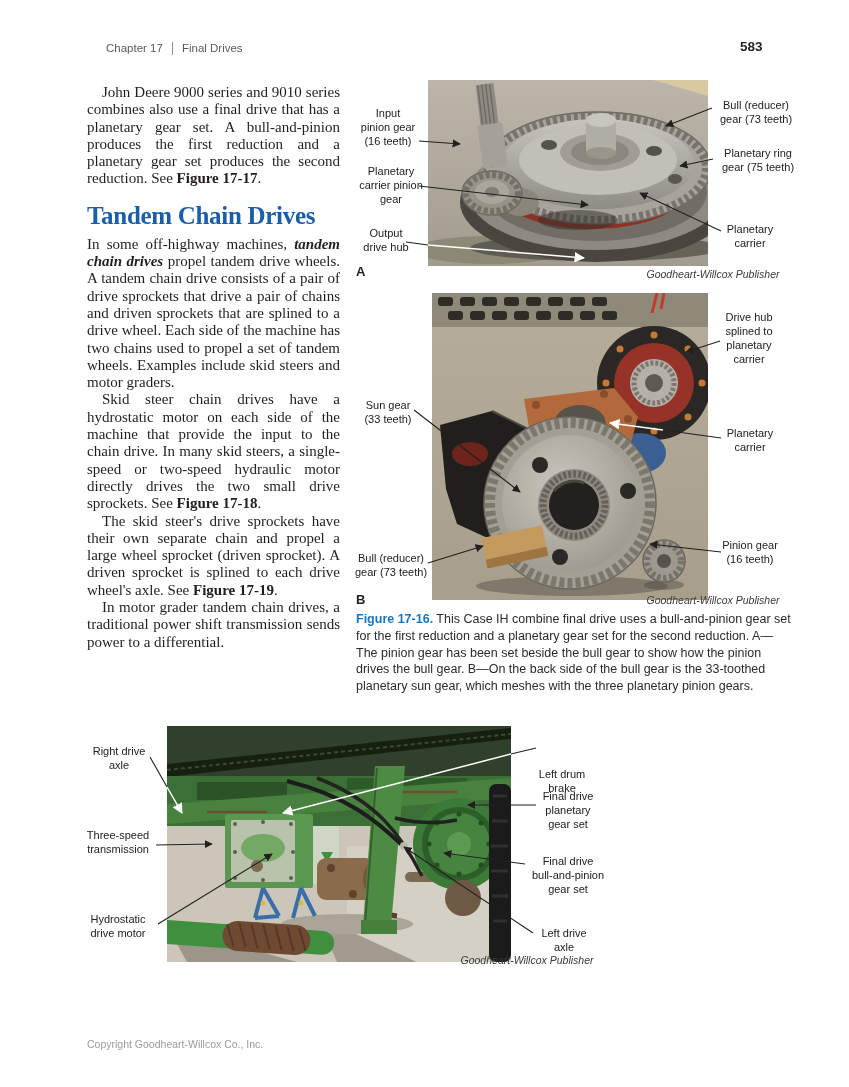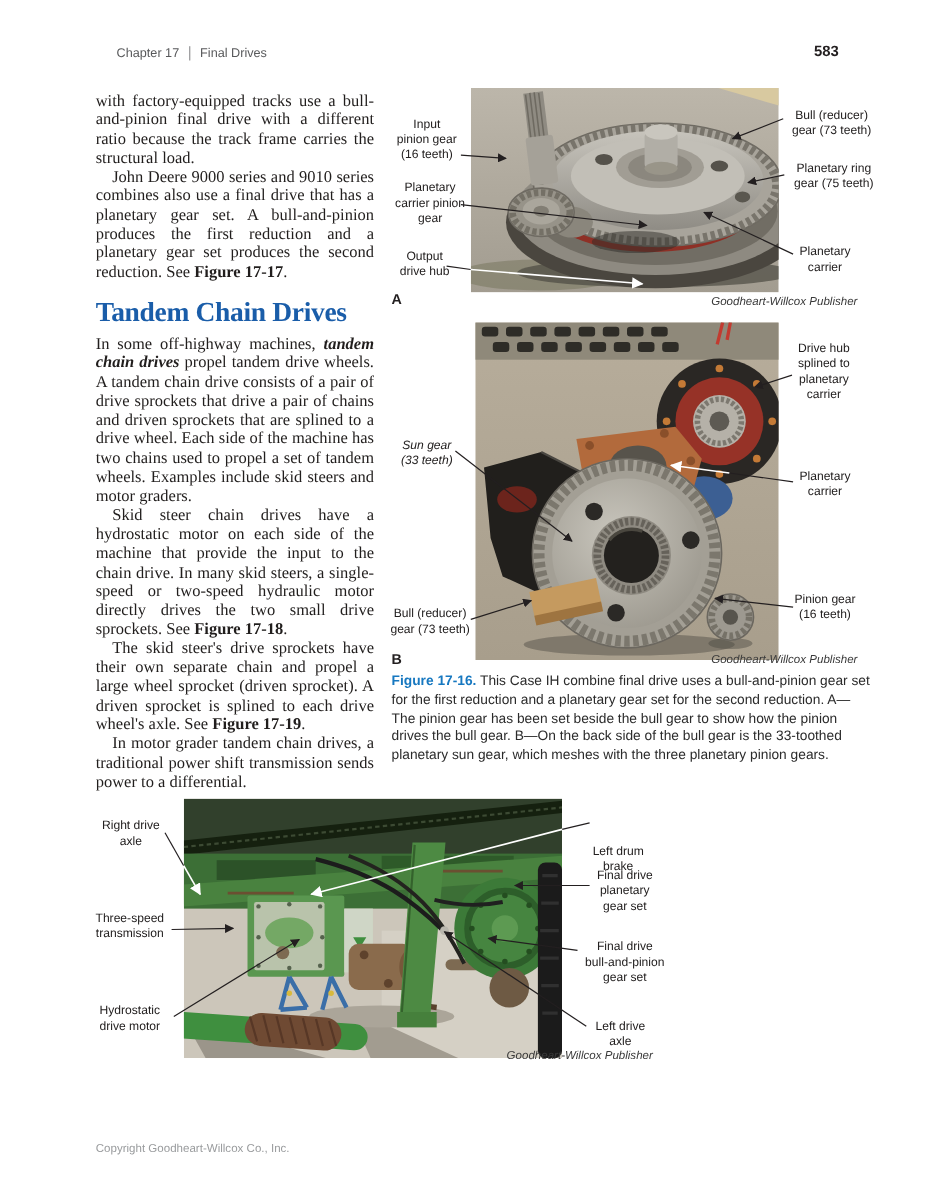--- a/index.html
+++ b/index.html
@@ -70,21 +70,20 @@
 <body>
 
 <div id="page">
 
   <div class="hdr-left">
     <span>Chapter 17</span><span class="div"></span><span>Final Drives</span>
   </div>
   <div class="hdr-right">583</div>
 
   <div class="col">
-    <p><span>with factory-equipped tracks use a bull-and-pinion final drive with a different ratio because the track frame carries the structural load.</span></p>
     <p class="ind"><span>John Deere 9000 series and 9010 series combines also use a final drive that has a planetary gear set. A bull-and-pinion produces the first reduction and a planetary gear set produces the second reduction. See </span><span class="ref">Figure 17-17</span><span>.</span></p>
     <h1>Tandem Chain Drives</h1>
     <p><span>In some off-highway machines, </span><span class="term">tandem chain drives</span><span> propel tandem drive wheels. A tandem chain drive consists of a pair of drive sprockets that drive a pair of chains and driven sprockets that are splined to a drive wheel. Each side of the machine has two chains used to propel a set of tandem wheels. Examples include skid steers and motor graders.</span></p>
     <p class="ind"><span>Skid steer chain drives have a hydrostatic motor on each side of the machine that provide the input to the chain drive. In many skid steers, a single-speed or two-speed hydraulic motor directly drives the two small drive sprockets. See </span><span class="ref">Figure 17-18</span><span>.</span></p>
     <p class="ind"><span>The skid steer's drive sprockets have their own separate chain and propel a large wheel sprocket (driven sprocket). A driven sprocket is splined to each drive wheel's axle. See </span><span class="ref">Figure 17-19</span><span>.</span></p>
     <p class="ind"><span>In motor grader tandem chain drives, a traditional power shift transmission sends power to a differential.</span></p>
   </div>
 
   <div class="photo" style="left:428px; top:80px; width:280px; height:186px;">
     <svg width="280" height="186" viewBox="0 0 280 186">
@@ -234,21 +233,21 @@
         <rect x="52" y="260" width="62" height="9" fill="#9e7440"></rect>
       </g>
 
       <ellipse cx="232" cy="292" rx="20" ry="5" fill="#4c4a42" opacity="0.45"></ellipse>
       <circle cx="232" cy="268" r="21" fill="#9d9990" stroke="#6b675f" stroke-width="1.5"></circle>
       <circle cx="232" cy="268" r="17" fill="none" stroke="#767268" stroke-width="6" stroke-dasharray="3.5 2.5"></circle>
       <circle cx="232" cy="268" r="7" fill="#57544d"></circle>
     </svg>
   </div>
 
-  <div class="lbl" style="left:356px; top:398px; width:64px;font-style:italic;">Sun gear
+  <div class="lbl" style="left:356px; top:398px; width:64px;">Sun gear
 (33 teeth)</div>
   <div class="lbl" style="left:346px; top:551px; width:90px;">Bull (reducer)
 gear (73 teeth)</div>
   <div class="lbl" style="left:714px; top:310px; width:70px;">Drive hub
 splined to
 planetary
 carrier</div>
   <div class="lbl" style="left:712px; top:426px; width:76px;">Planetary
 carrier</div>
   <div class="lbl" style="left:710px; top:538px; width:80px;">Pinion gear

